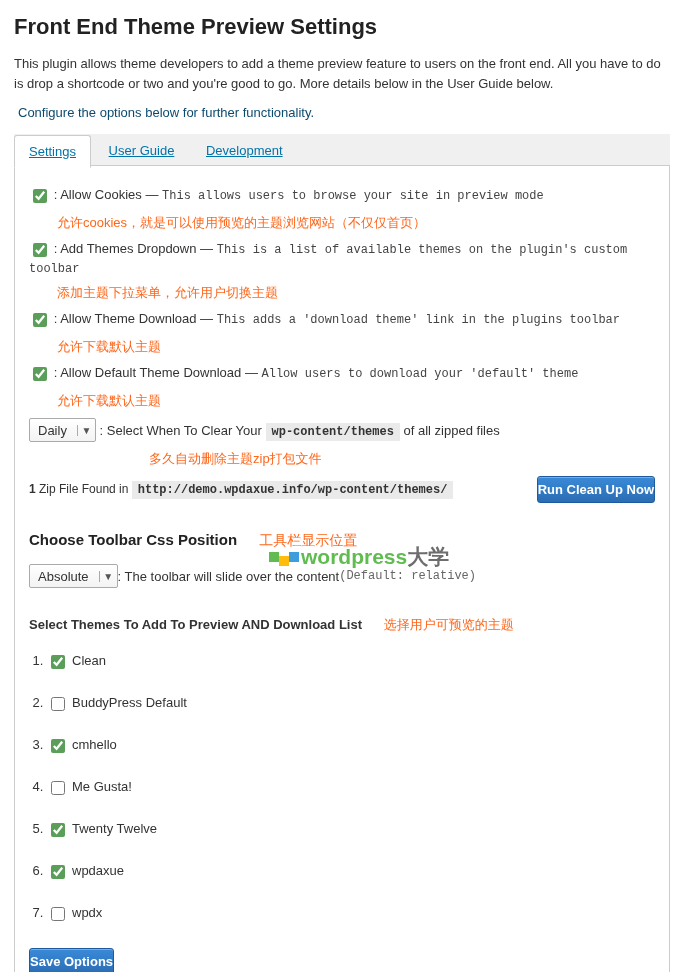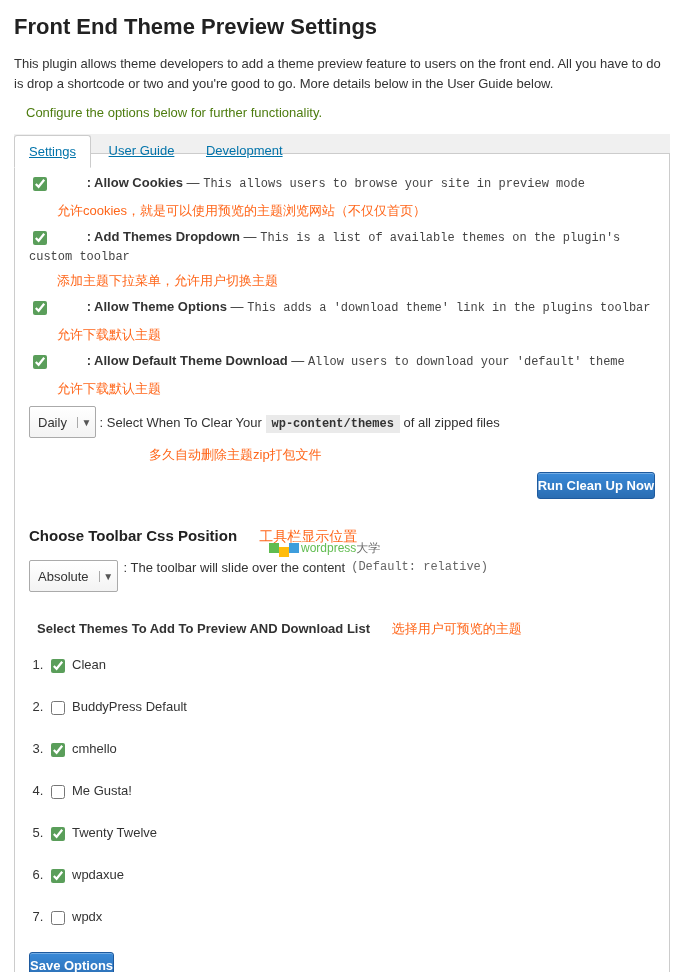--- a/index.html
+++ b/index.html
@@ -12,26 +12,26 @@
   width: 684px;
   background: #fff;
 }
 h1 {
   font-size: 22px;
   font-weight: bold;
   color: #222;
   margin: 4px 0 14px 0;
 }
 p.desc { margin: 0 0 12px 0; line-height: 1.5; color: #333; }
-p.config { margin: 0 0 14px 12px; color: #4d7c0f; }
+p.config { margin: 0 0 14px 4px; color: #0c4a6e; }
 .tabs {
   border-bottom: 1px solid #ccc;
   background: #f0f0f0;
   padding: 0;
-  height: 20px;
+  height: 32px;
   position: relative;
 }
 .tab {
   display: inline-block;
   padding: 8px 14px;
   color: #0073aa;
   text-decoration: underline;
   cursor: pointer;
   font-size: 13px;
 }
@@ -44,29 +44,29 @@
   text-decoration: underline;
   border-top-left-radius: 3px;
   border-top-right-radius: 3px;
 }
 .panel {
   border: 1px solid #ccc;
   border-top: none;
   padding: 20px 14px 14px 14px;
 }
 .opt-row { margin-bottom: 2px; font-size: 13px; }
-.opt-bold { font-weight: bold; margin-left: 33px; }
+.opt-bold { font-weight: normal; }
 .opt-desc { font-family: "Courier New", monospace; font-size: 12px; color: #444; }
 .anno { color: #ff661a; font-size: 13px; margin: 8px 0 8px 28px; }
 .select-box {
   border: 1px solid #aaa;
   border-radius: 2px;
   display: inline-flex;
   align-items: center;
-  height: 32px;
+  height: 24px;
   background: linear-gradient(#fff,#f3f3f3);
   font-size: 13px;
 }
 .select-box .val { padding: 0 10px 0 8px; }
 .select-box .arrow {
   border-left: 1px solid #aaa;
   width: 18px;
   text-align: center;
   font-size: 10px;
   color: #555;
@@ -87,42 +87,42 @@
   font-weight: bold;
   font-size: 13px;
   cursor: pointer;
   box-shadow: inset 0 1px 0 rgba(255,255,255,0.3);
 }
 .runrow { display: flex; align-items: center; margin: 6px 0 10px 0; }
 .runrow .left { font-size: 12px; }
 .runrow .right { margin-left: auto; }
 h2.section { font-size: 15px; font-weight: bold; color: #222; margin: 28px 0 14px 0; }
 .toolbar-anno { color: #ff661a; font-weight: normal; font-size: 14px; margin-left: 18px; }
-.toolbar-row { display:flex; gap:6px; margin-bottom: 8px;}
+.toolbar-row { display:flex; align-items:center; gap:0; margin-bottom: 8px;}
 .toolbar-desc { font-size:13px; }
 .toolbar-default { font-family: "Courier New", monospace; font-size:12px; color:#666;}
-.themes-title { font-weight:bold; font-size:13px; margin: 28px 0 18px 8px;}
+.themes-title { font-weight:bold; font-size:13px; margin: 28px 0 18px 0;}
 .themes-anno { color:#ff661a; font-weight:normal; margin-left:18px;}
 ol.themes { list-style: decimal; padding-left: 18px; margin:0 0 24px 0;}
 ol.themes li { margin: 0 0 22px 0; font-size:13px;}
 ol.themes li label { margin-left: 4px;}
 input[type=checkbox] {
   width:14px; height:14px; vertical-align:middle;
   accent-color: #5a9e5a;
 }
 .watermark {
   position: absolute;
   left: 240px; top: 225px;
   pointer-events: none;
   opacity: 0.95;
 }
 .wm-wrap { position: relative; }
 .wm-logo { display:flex; align-items:center; gap:2px;}
 .wm-sq { width:10px; height:10px; display:inline-block;}
-.wm-text { font-size:12px; font-weight:normal;}
+.wm-text { font-size:21px; font-weight:bold;}
 </style>
 </head>
 <body>
 
 <h1>Front End Theme Preview Settings</h1>
 <p class="desc">This plugin allows theme developers to add a theme preview feature to users on the front end. All you have to do is drop a shortcode or two and you're good to go. More details below in the User Guide below.</p>
 <p class="config">Configure the options below for further functionality.</p>
 
 <div class="tabs">
   <span class="tab active">Settings</span>
@@ -143,21 +143,21 @@
   <div class="opt-row">
     <input type="checkbox" checked="" style="">
     <span class="opt-bold">: Add Themes Dropdown</span>
     <span>—</span>
     <span class="opt-desc">This is a list of available themes on the plugin's custom toolbar</span>
   </div>
   <div class="anno">添加主题下拉菜单，允许用户切换主题</div>
 
   <div class="opt-row">
     <input type="checkbox" checked="" style="">
-    <span class="opt-bold">: Allow Theme Options</span>
+    <span class="opt-bold">: Allow Theme Download</span>
     <span>—</span>
     <span class="opt-desc">This adds a 'download theme' link in the plugins toolbar</span>
   </div>
   <div class="anno">允许下载默认主题</div>
 
   <div class="opt-row">
     <input type="checkbox" checked="" style="">
     <span class="opt-bold">: Allow Default Theme Download</span>
     <span>—</span>
     <span class="opt-desc">Allow users to download your 'default' theme</span>
@@ -169,20 +169,25 @@
       <span class="val">Daily</span>
       <span class="arrow">▼</span>
     </span>
     <span>: Select When To Clear Your </span>
     <code class="gray">wp-content/themes</code>
     <span> of all zipped files</span>
   </div>
   <div class="anno" style="margin-left:120px;">多久自动删除主题zip打包文件</div>
 
   <div class="runrow">
+    <span class="left">
+      <b>1</b>
+      <span> Zip File Found in </span>
+      <code class="gray">http://demo.wpdaxue.info/wp-content/themes/</code>
+    </span>
     <span class="right">
       <button class="btn-blue">Run Clean Up Now</button>
     </span>
   </div>
 
   <div class="wm-wrap">
     <h2 class="section">
       <span>Choose Toolbar Css Position</span>
       <span class="toolbar-anno">工具栏显示位置</span>
     </h2>

